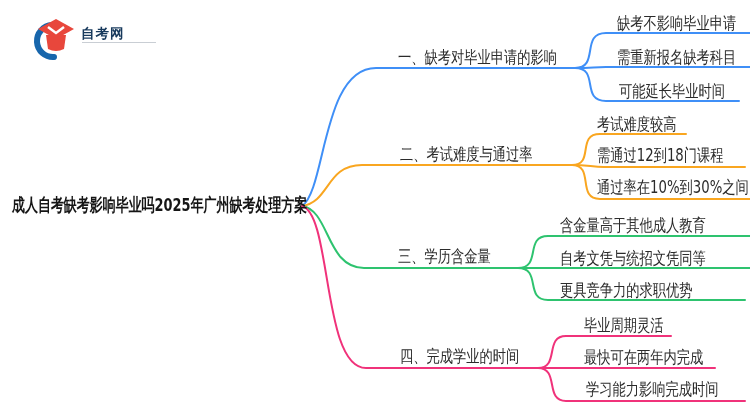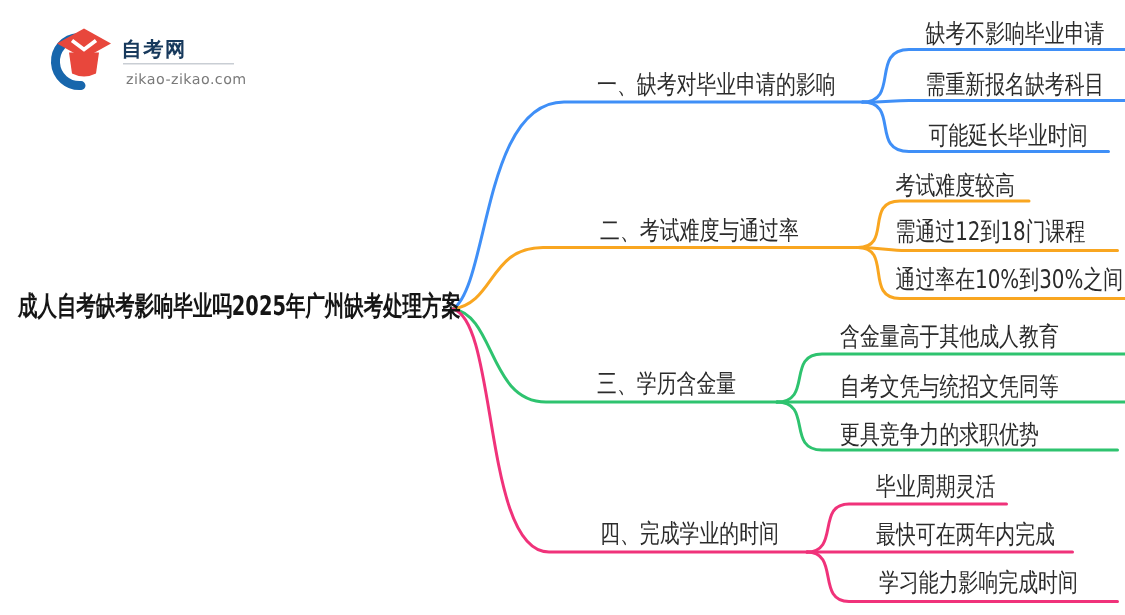--- a/index.html
+++ b/index.html
@@ -46,21 +46,20 @@
 
   <div class="logo">
     <svg width="48" height="46" viewBox="0 0 48 46" style="position:absolute;left:28px;top:17px;">
       <path d="M24,8 A14,14 0 1 0 26,40" stroke-width="6" fill="none" stroke-linecap="round" stroke="#1766AC"></path>
       <path d="M28,2 L46,12 L28,22 L10,12 Z" fill="#E8473C"></path>
       <path d="M20,10 L28,16 L36,10" stroke="#ffffff" stroke-width="2.5" fill="none"></path>
       <path d="M18,18 L38,18 L36,32 Q28,36 20,32 Z" fill="#E8473C"></path>
     </svg>
     <div class="t logo-name">自考网</div>
     <div class="logo-rule"></div>
-    <div class="t logo-domain">zikao-zikao.com</div>
   </div>
 
   <div class="t main-t" style="left:12px;top:194px;">成人自考缺考影响毕业吗2025年广州缺考处理方案</div>
 
   <div class="t" style="left:398px;top:48px;">一、缺考对毕业申请的影响</div>
   <div class="t" style="left:617px;top:14px;">缺考不影响毕业申请</div>
   <div class="t" style="left:617px;top:48px;">需重新报名缺考科目</div>
   <div class="t" style="left:619px;top:82px;">可能延长毕业时间</div>
 
   <div class="t" style="left:400px;top:145px;">二、考试难度与通过率</div>

